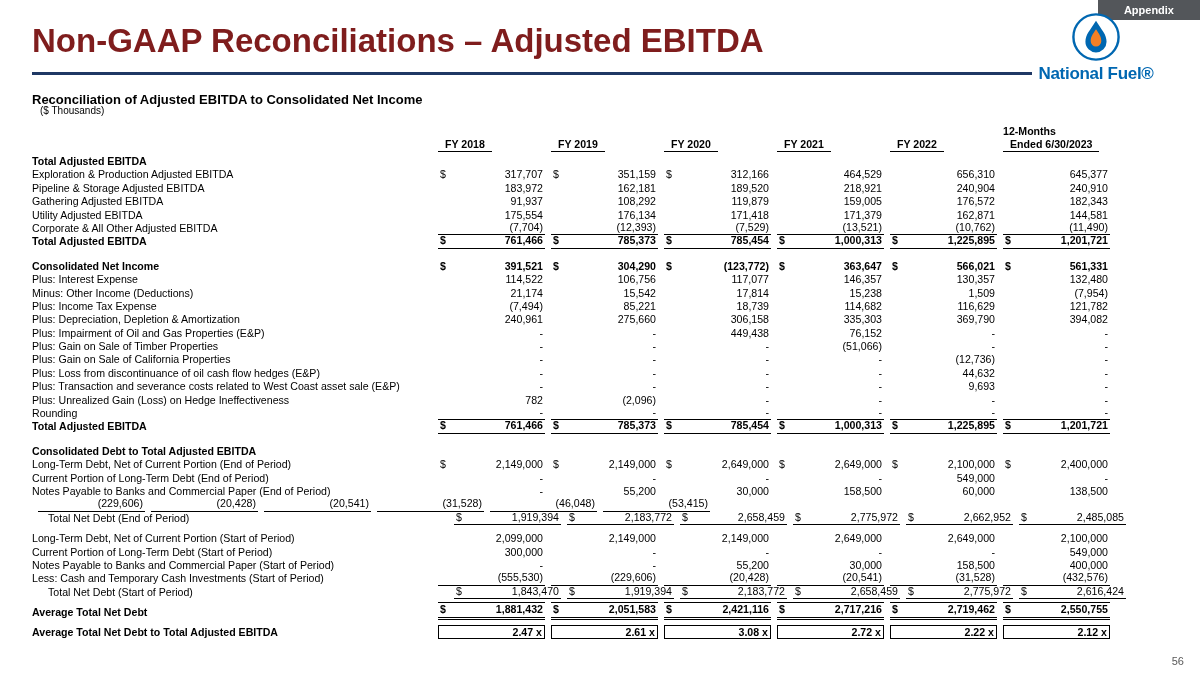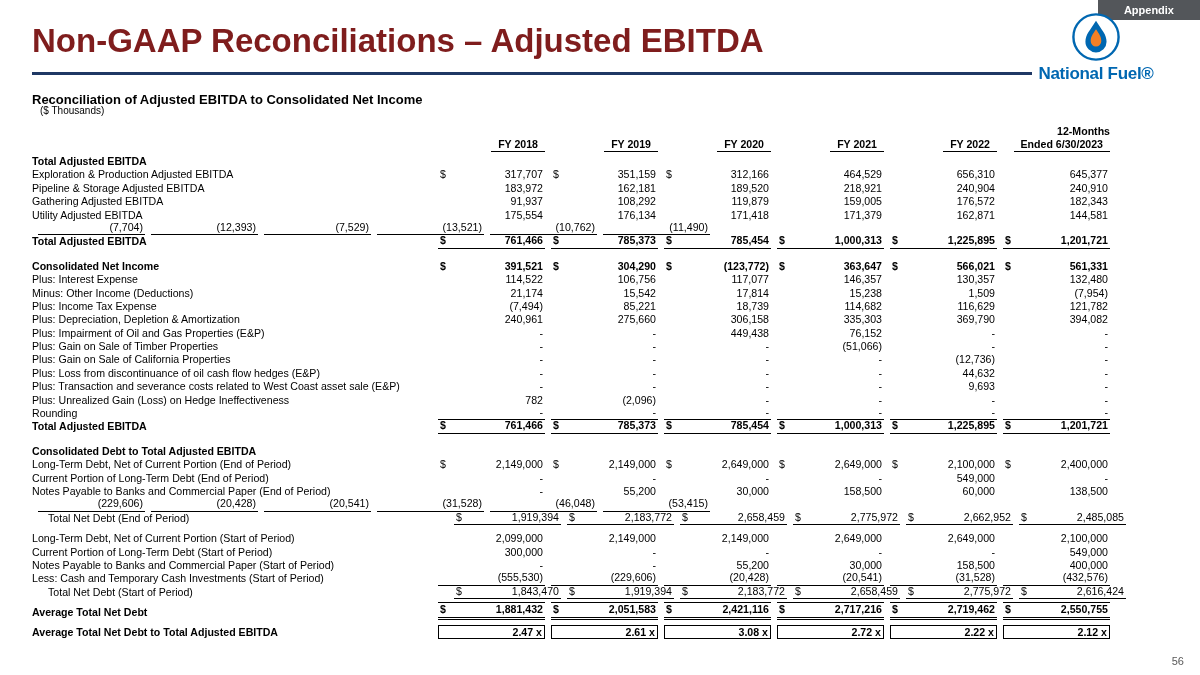--- a/index.html
+++ b/index.html
@@ -20,21 +20,21 @@
   .lab{width:400px}
   .ind{padding-left:16px}
   .bold{font-weight:bold}
   .cell{width:107px;margin-left:6px;display:flex;justify-content:space-between;align-items:baseline;padding:0 2px;box-sizing:border-box}
   .us{border-bottom:1px solid #000}
   .ud{border-bottom:3px double #000}
   .ut{border-top:1px solid #000}
   .bx{border:1.4px solid #000;height:14px;line-height:12.5px;margin-bottom:1px}
   .gapL{height:11px}
   .gapS{height:7px}
-  .hcell{display:block;text-align:right;font-weight:bold;padding:0}
+  .hcell{display:block;text-align:left;font-weight:bold;padding:0}
   .htop{line-height:13px}
   .hu{display:inline-block;border-bottom:1px solid #000;padding:0 7px;line-height:13px}
   .pageNum{position:absolute;right:16px;bottom:8px;font-size:11px;color:#595959}
 </style>
 </head>
 <body>
 
 <div class="slide">
   <div class="appendix">Appendix</div>
   <h1 class="title">Non-GAAP Reconciliations – Adjusted EBITDA</h1>
@@ -168,20 +168,21 @@
           <div class="cell">
             <span class="ds"></span>
             <span class="vs">162,871</span>
           </div>
           <div class="cell">
             <span class="ds"></span>
             <span class="vs">144,581</span>
           </div>
         </div>
         <div class="row">
+          <div class="lab">Corporate &amp; All Other Adjusted EBITDA</div>
           <div class="cell us">
             <span class="ds"></span>
             <span class="vs">(7,704)</span>
           </div>
           <div class="cell us">
             <span class="ds"></span>
             <span class="vs">(12,393)</span>
           </div>
           <div class="cell us">
             <span class="ds"></span>

